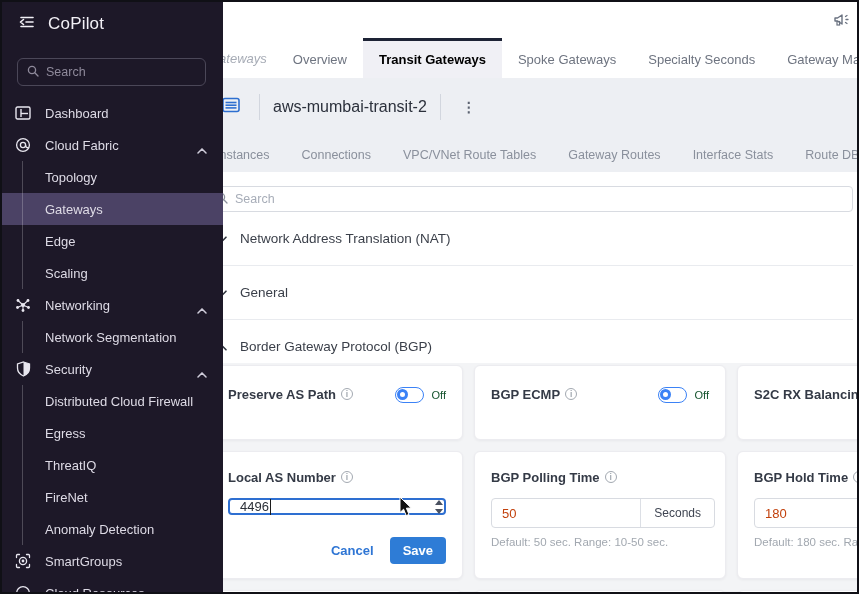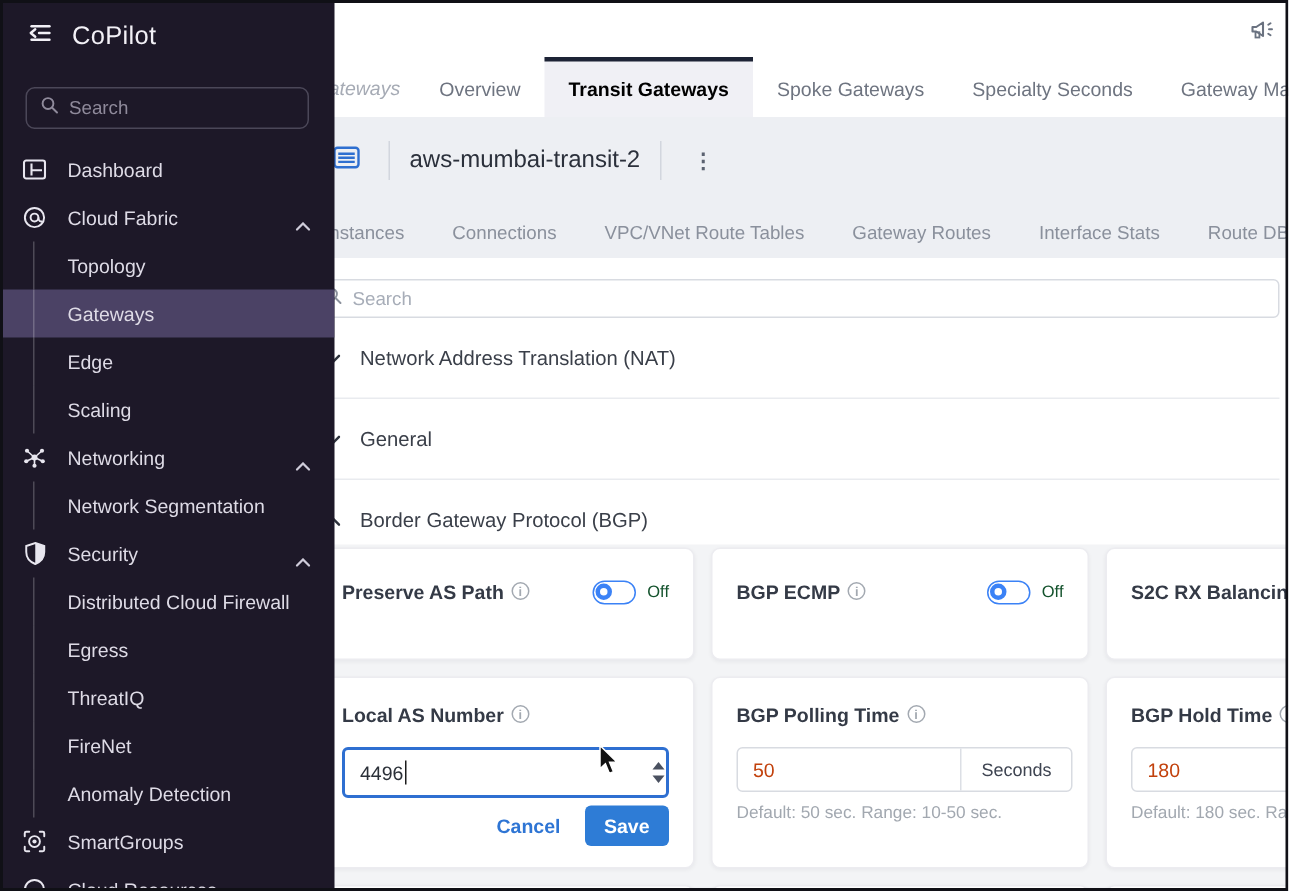--- a/index.html
+++ b/index.html
@@ -53,21 +53,21 @@
   .card-grid { display:grid; grid-template-columns:252px 252px 252px; column-gap:11px; row-gap:11px; }
   .card { background:#fff; border:1px solid #ececf0; border-radius:6px; box-shadow:0 1px 3px rgba(20,20,40,.05); }
   .toggle-card { height:75px; display:flex; align-items:flex-start; justify-content:space-between; padding:21px 16px 0; }
   .c-label { font-size:13px; font-weight:700; color:#343a46; white-space:nowrap; }
   .info { display:inline-block; width:12px; height:12px; border:1px solid #a3a9b1; border-radius:50%; color:#a3a9b1; font-size:8.5px; line-height:10px; text-align:center; margin-left:5px; vertical-align:2px; cursor:pointer; }
   .tog-wrap { display:flex; align-items:center; gap:8px; font-size:11px; color:#14532d; }
   .toggle { width:29px; height:16px; border:1.5px solid #3b82f6; border-radius:9px; position:relative; cursor:pointer; flex:0 0 auto; }
   .toggle .knob { position:absolute; left:1px; top:1px; width:11px; height:11px; border-radius:50%; border:3.5px solid #3b82f6; background:#fff; }
 
   .input-card { height:128px; padding:16px 16px 0; position:relative; }
-  .num-input { margin-top:12px; height:34px; border:2px solid #2e6fd1; border-radius:4px; display:flex; align-items:center; padding:0 1px 0 10px; }
+  .num-input { margin-top:12px; height:17px; border:2px solid #2e6fd1; border-radius:4px; display:flex; align-items:center; padding:0 1px 0 10px; }
   .num-input .val { font-size:13px; color:#2b3038; }
   .caret { width:1.5px; height:16px; background:#1c1c1c; margin-left:1px; }
   .spinner { margin-left:auto; display:flex; flex-direction:column; gap:4px; align-items:center; cursor:pointer; }
   .tri-up { width:0; height:0; border-left:4px solid transparent; border-right:4px solid transparent; border-bottom:5px solid #4a5160; }
   .tri-dn { width:0; height:0; border-left:4px solid transparent; border-right:4px solid transparent; border-top:5px solid #4a5160; }
   .actions { position:absolute; right:16px; bottom:14px; display:flex; align-items:center; gap:16px; }
   .cancel-btn { color:#2e75d4; font-weight:700; font-size:13px; cursor:pointer; background:none; border:none; }
   .save-btn { background:#2e7cd6; color:#fff; font-weight:700; font-size:13px; padding:6px 13px; border-radius:4px; border:none; cursor:pointer; }
 
   .unit-input { margin-top:12px; height:30px; border:1px solid #d8dbe1; border-radius:4px; display:flex; align-items:stretch; width:224px; }

